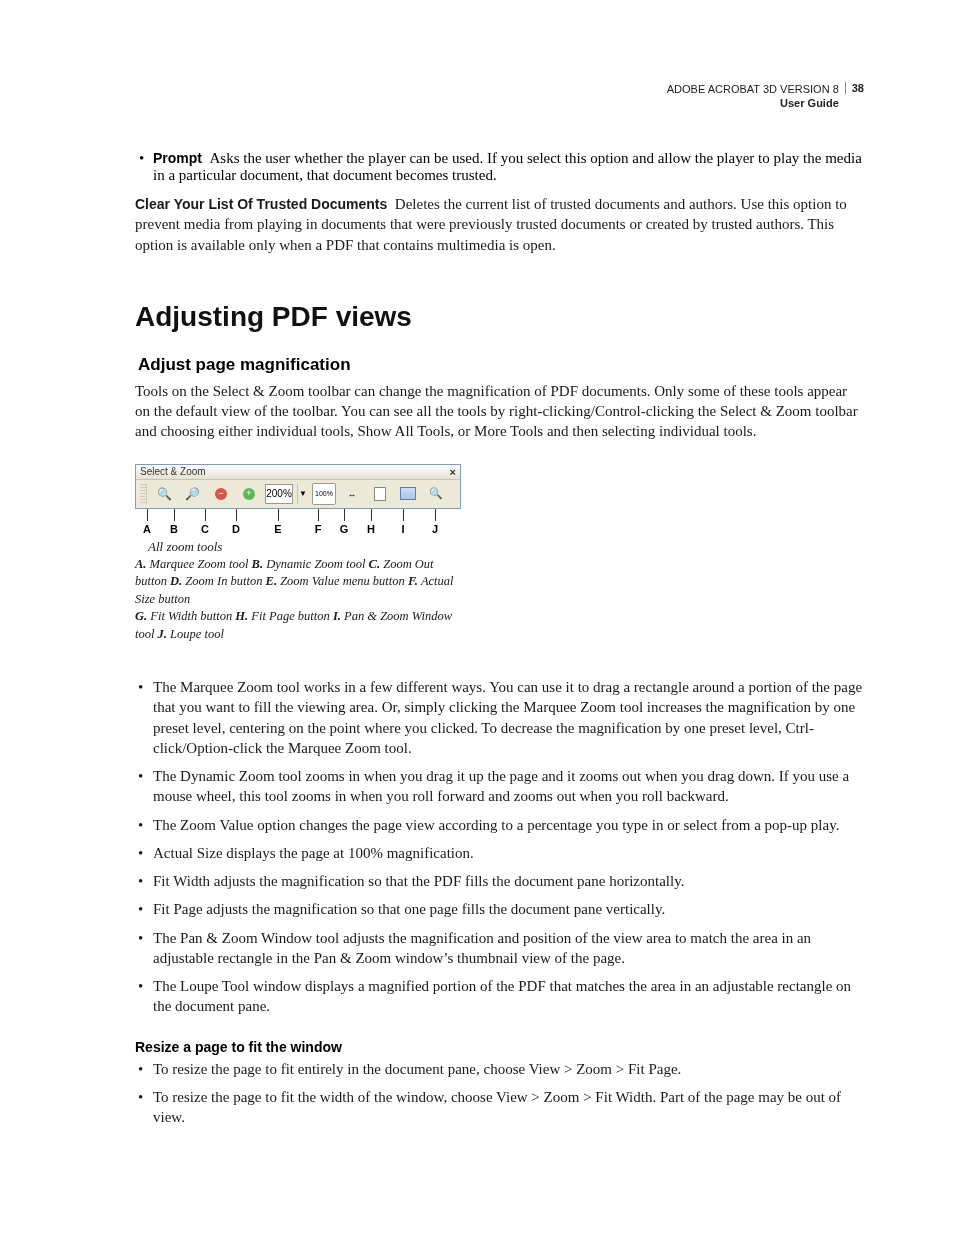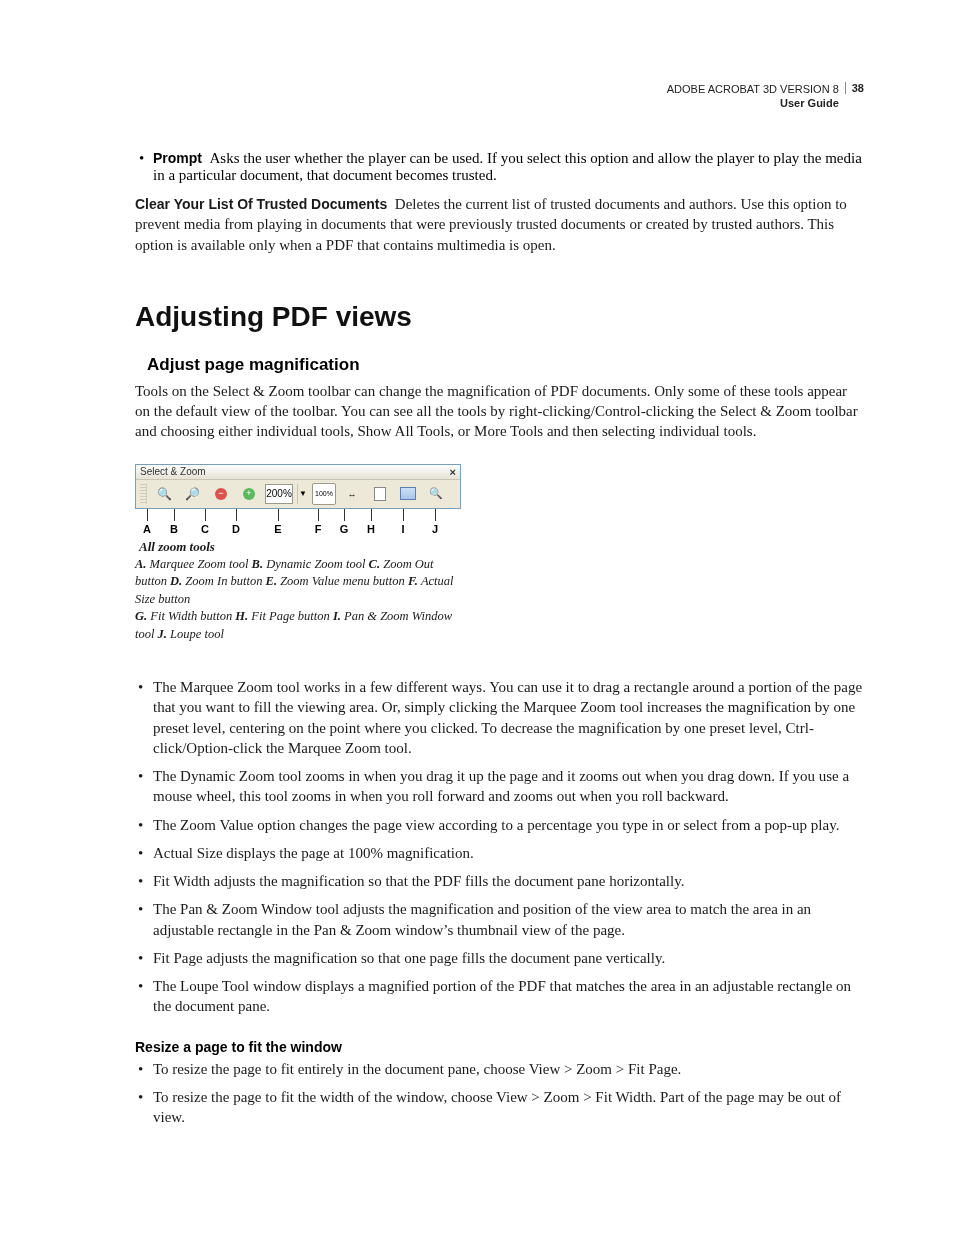--- a/index.html
+++ b/index.html
@@ -70,21 +70,21 @@
     font-family: "Myriad Pro", Helvetica, Arial, sans-serif;
     font-weight: bold;
     font-size: 28px;
     margin: 46px 0 22px 0;
     color: #111;
   }
   h2.subsection {
     font-family: "Myriad Pro", Helvetica, Arial, sans-serif;
     font-weight: bold;
     font-size: 17px;
-    margin: 0 0 6px 12px;
+    margin: 0 0 6px 3px;
   }
   h3.sub3 {
     font-family: "Myriad Pro", Helvetica, Arial, sans-serif;
     font-weight: bold;
     font-size: 14px;
     margin: 22px 0 4px 0;
   }
   .figure {
     margin: 22px 0 6px 0;
     width: 326px;
@@ -147,23 +147,22 @@
   .callout-tick { height: 12px; border-left: 1px solid #333; margin: 0 auto; width: 0; }
   .callout-letter {
     font-family: "Myriad Pro", Helvetica, Arial, sans-serif;
     font-weight: bold;
     font-size: 11px;
     padding-top: 2px;
   }
   .figure-caption {
     font-style: italic;
     font-size: 13px;
-    margin: 4px 0 1px 4px;
+    margin: 4px 0 1px 13px;
     color: #1a1a1a;
-    font-weight: bold;
   }
   .figure-legend {
     font-size: 12.5px;
     font-style: italic;
     line-height: 1.4;
     margin: 0 0 0 0;
     color: #1a1a1a;
   }
   .figure-legend .key {
     font-weight: bold;
@@ -307,22 +306,22 @@
       <div class="figure-caption">All zoom tools</div>
       <div class="figure-legend" id="figure-legend"><span class="key">A. </span><span>Marquee Zoom tool  </span><span class="key">B. </span><span>Dynamic Zoom tool  </span><span class="key">C. </span><span>Zoom Out button  </span><span class="key">D. </span><span>Zoom In button  </span><span class="key">E. </span><span>Zoom Value menu button  </span><span class="key">F. </span><span>Actual Size button  </span><br><span class="key">G. </span><span>Fit Width button  </span><span class="key">H. </span><span>Fit Page button  </span><span class="key">I. </span><span>Pan &amp; Zoom Window tool  </span><span class="key">J. </span><span>Loupe tool  </span></div>
     </div>
 
     <ul class="body-list" id="main-bullets">
         <li>The Marquee Zoom tool works in a few different ways. You can use it to drag a rectangle around a portion of the page that you want to fill the viewing area. Or, simply clicking the Marquee Zoom tool increases the magnification by one preset level, centering on the point where you clicked. To decrease the magnification by one preset level, Ctrl-click/Option-click the Marquee Zoom tool.</li>
         <li>The Dynamic Zoom tool zooms in when you drag it up the page and it zooms out when you drag down. If you use a mouse wheel, this tool zooms in when you roll forward and zooms out when you roll backward.</li>
         <li>The Zoom Value option changes the page view according to a percentage you type in or select from a pop-up play.</li>
         <li>Actual Size displays the page at 100% magnification.</li>
         <li>Fit Width adjusts the magnification so that the PDF fills the document pane horizontally.</li>
+        <li>Fit Page adjusts the magnification so that one page fills the document pane vertically.</li>
         <li>The Pan &amp; Zoom Window tool adjusts the magnification and position of the view area to match the area in an adjustable rectangle in the Pan &amp; Zoom window’s thumbnail view of the page.</li>
-        <li>Fit Page adjusts the magnification so that one page fills the document pane vertically.</li>
         <li>The Loupe Tool window displays a magnified portion of the PDF that matches the area in an adjustable rectangle on the document pane.</li>
       </ul>
 
     <h3 class="sub3">Resize a page to fit the window</h3>
     <ul class="body-list" id="resize-bullets" style="margin-top:4px;">
         <li>To resize the page to fit entirely in the document pane, choose View &gt; Zoom &gt; Fit Page.</li>
         <li>To resize the page to fit the width of the window, choose View &gt; Zoom &gt; Fit Width. Part of the page may be out of view.</li>
       </ul>
 
   </div>

